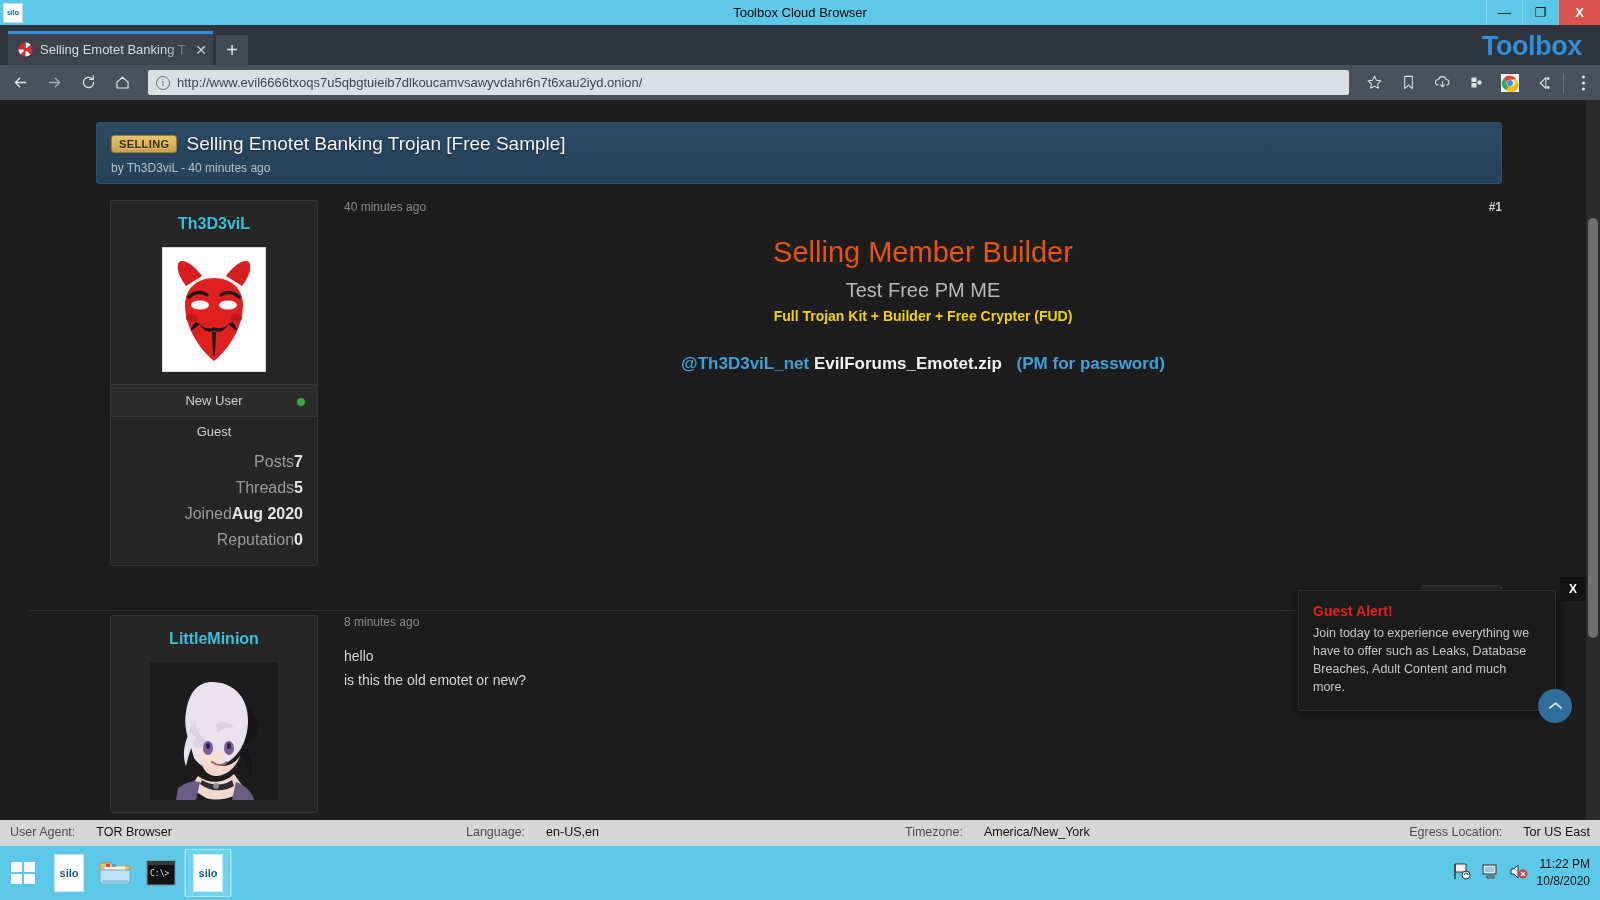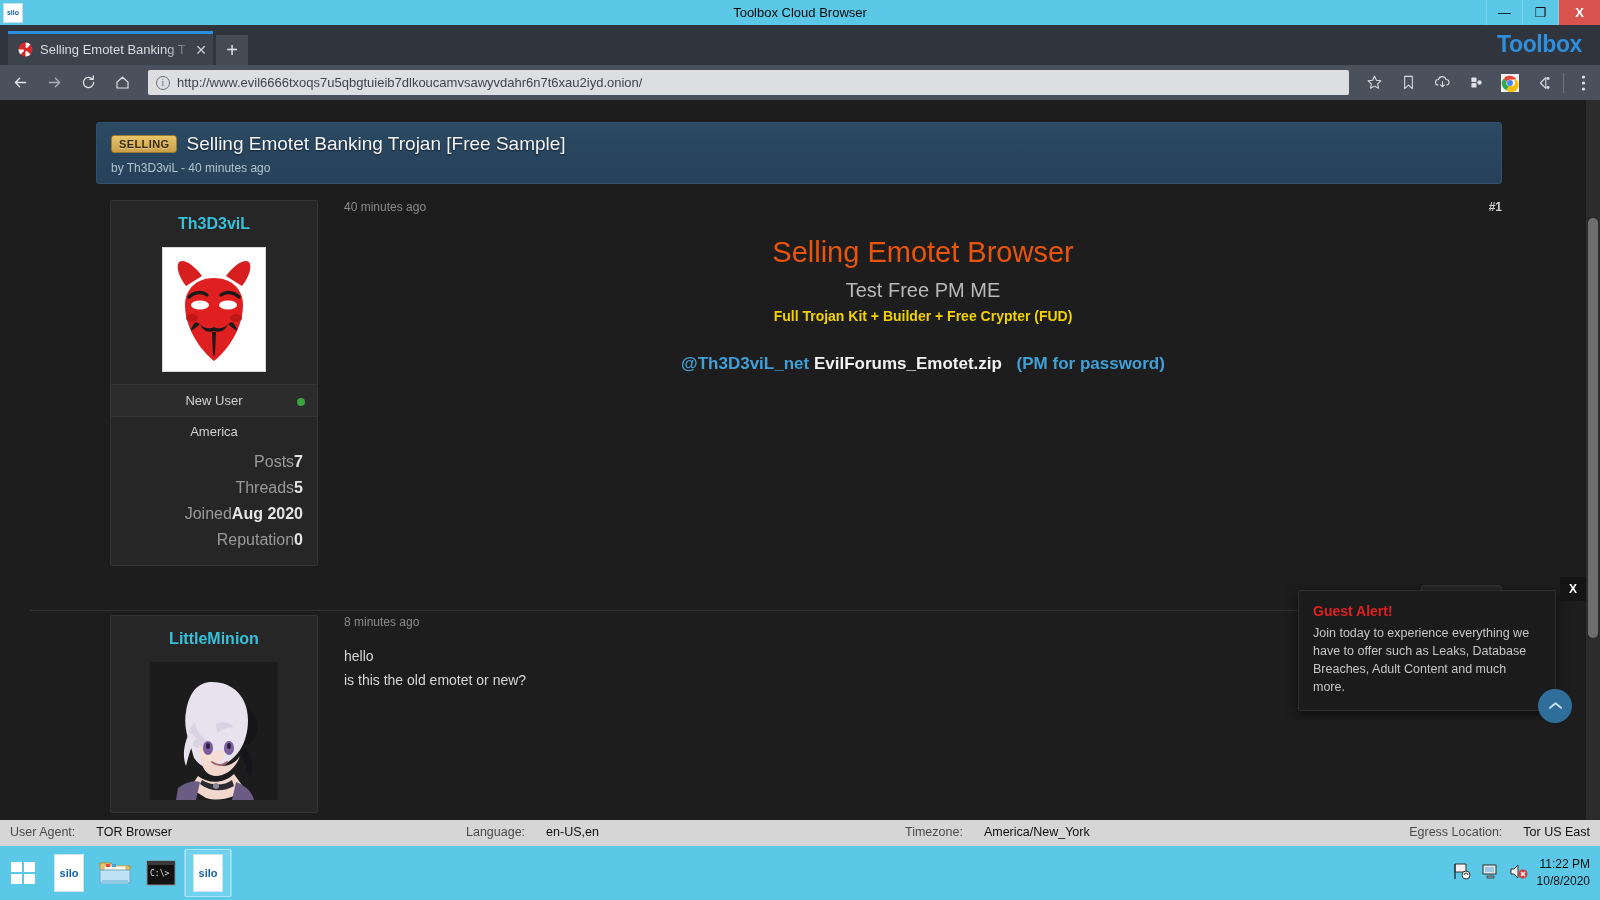--- a/index.html
+++ b/index.html
@@ -60,21 +60,21 @@
             mask-image: linear-gradient(to right,#000 82%,transparent 100%);
   }
   #tab-close { color: #c9ccd1; font-size: 14px; margin-left: 2px; }
   #newtab {
     width: 32px; height: 30px; background: #454b55; margin-left: 3px;
     display: flex; align-items: center; justify-content: center;
     color: #dfe2e6; font-size: 20px; font-weight: 300;
   }
   #brand {
     position: absolute; right: 18px; top: 6px;
-    font-size: 23px; font-weight: bold; color: #2f8fdc; letter-spacing: -0.4px;
+    font-size: 27px; font-weight: bold; color: #2f8fdc; letter-spacing: -0.4px;
   }
 
   #chrome-bar {
     position: absolute; top: 65px; left: 0; width: 1600px; height: 35px;
     background: #4b515c; display: flex; align-items: center;
   }
   .navbtn {
     width: 28px; height: 28px; margin-left: 6px;
     display: flex; align-items: center; justify-content: center;
     color: #e2e5ea;
@@ -374,21 +374,21 @@
             <path d="M30 70c-3 2-5 6-5 9 3-2 7-5 9-7z" fill="#1a1a1a"></path>
             <path d="M66 70c3 2 5 6 5 9-3-2-7-5-9-7z" fill="#1a1a1a"></path>
             <path d="M46 80h4l-1 22-1 3-1-3z" fill="#1a1a1a"></path>
           </svg>
         </div>
       </div>
       <div class="uc-status">
         <span>New User</span>
         <span class="uc-dot"></span>
       </div>
-      <div class="uc-member">America</div>
+      <div class="uc-member">Guest</div>
       <div class="uc-stats">
         <div class="uc-row">
           <span class="uc-k">Posts</span>
           <span class="uc-v">7</span>
         </div>
         <div class="uc-row">
           <span class="uc-k">Threads</span>
           <span class="uc-v">5</span>
         </div>
         <div class="uc-row">
@@ -400,21 +400,21 @@
           <span class="uc-v">0</span>
         </div>
       </div>
     </div>
 
     <div class="postbody" style="height:400px">
       <div class="post-time">40 minutes ago</div>
       <div class="post-num">#1</div>
 
       <div class="ad">
-        <div class="ad-h1">Selling Emotet Browser</div>
+        <div class="ad-h1">Selling Member Builder</div>
         <div class="ad-h3">Test Free PM ME</div>
         <div class="ad-h4">Full Trojan Kit + Builder + Free Crypter (FUD)</div>
         <div class="sample-line">
           <span class="s-handle">@Th3D3viL_net</span>
           <span class="s-file">EvilForums_Emotet.zip</span>
           <span class="s-pm">(PM for password)</span>
         </div>
       </div>
 
       <div class="reply-btn" style="bottom:-12px">

